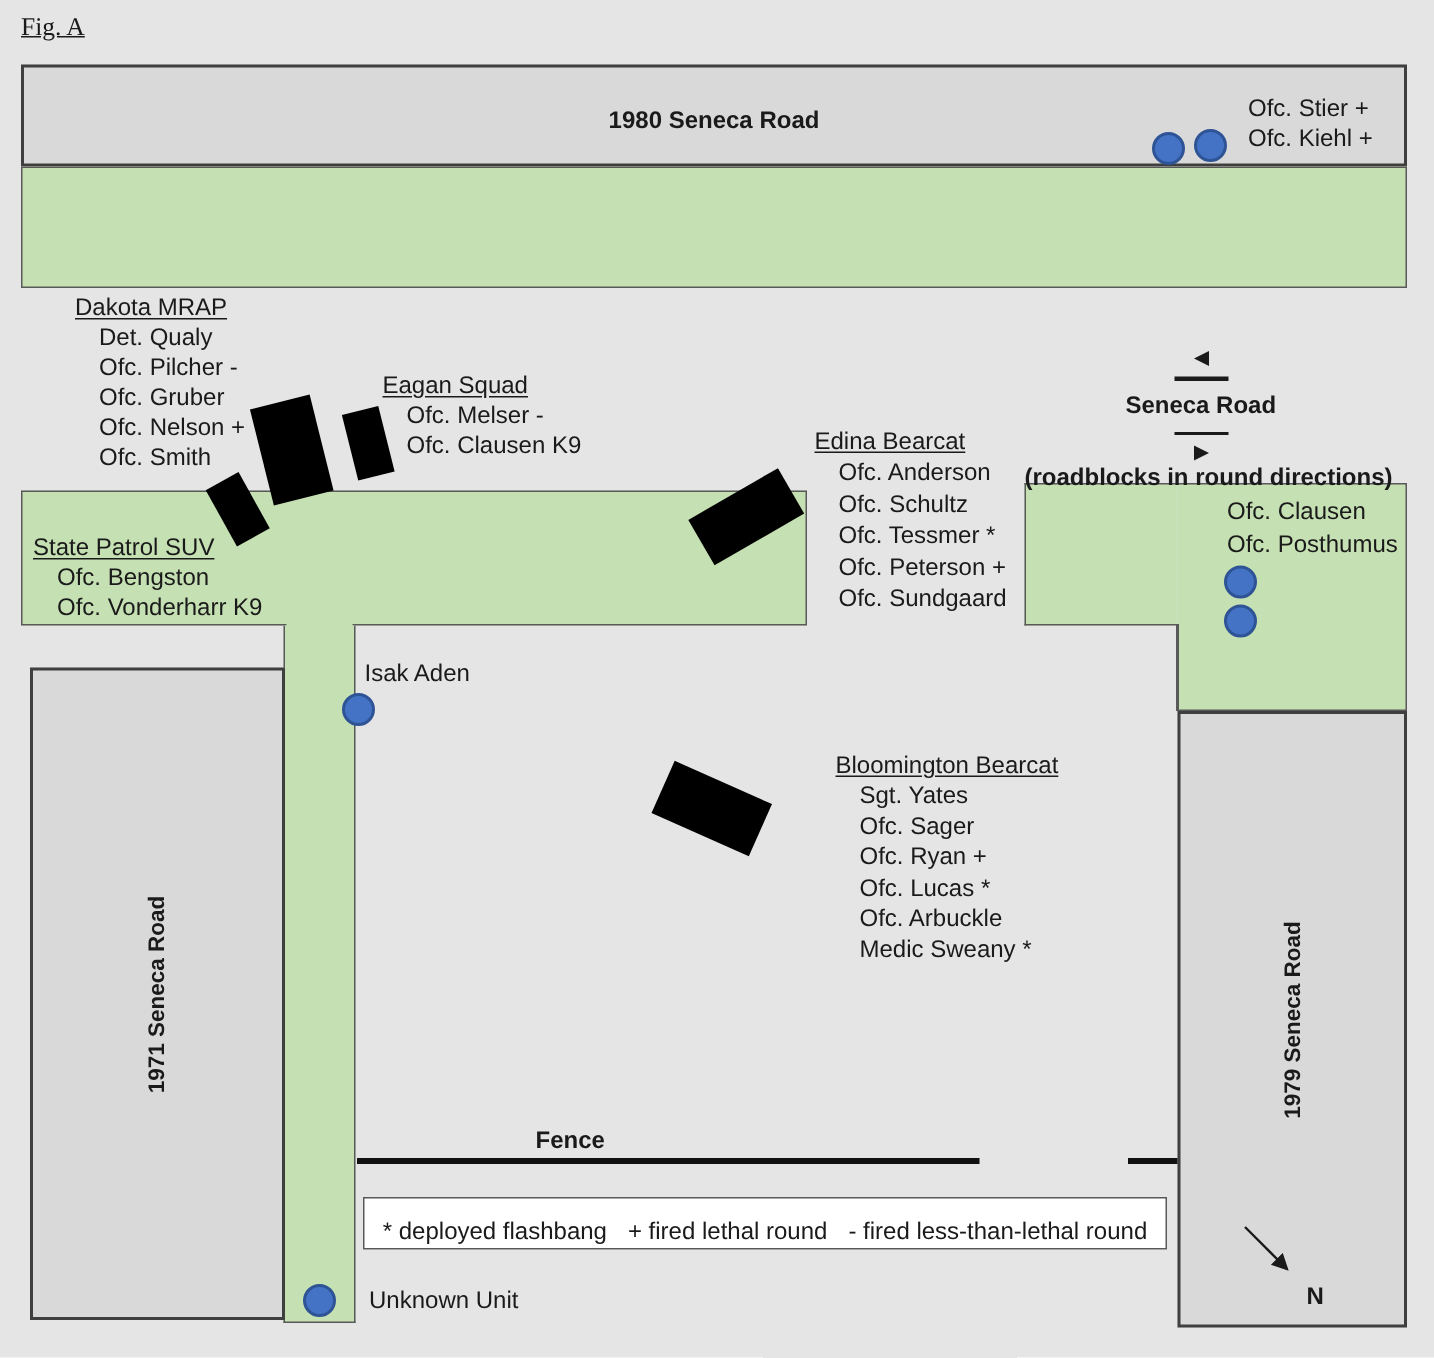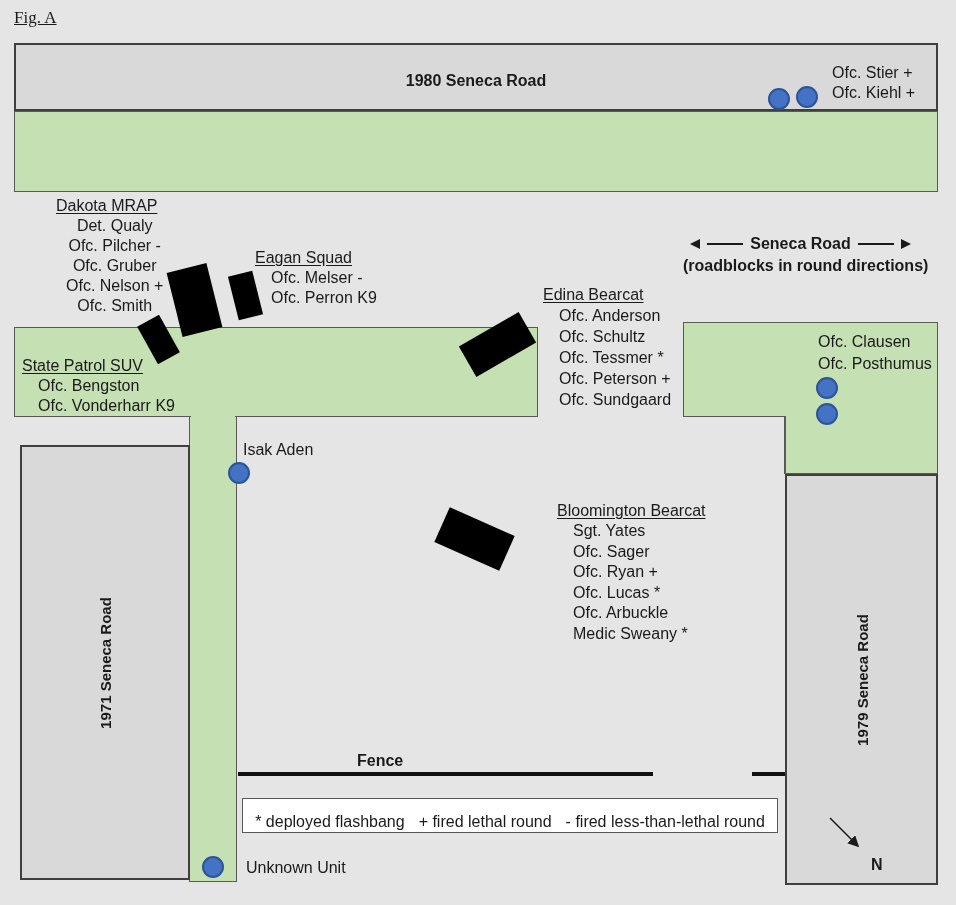--- a/index.html
+++ b/index.html
@@ -13,21 +13,21 @@
   .green-zone{background:#c5e0b3;border:1.5px solid #595959;box-sizing:border-box;}
   .vehicle{position:absolute;background:#000000;}
   .dot{position:absolute;width:22px;height:22px;border-radius:50%;
        background:#4472c4;border:2px solid #2e5496;box-sizing:border-box;}
   .roster .members{padding-left:16px;}
   .vlabel{position:absolute;left:50%;top:50%;transform:translate(-50%,-50%) rotate(-90deg);
           white-space:nowrap;font-weight:bold;font-size:15px;}
   .fence{position:absolute;height:4px;background:#111111;}
   .legend-box{position:absolute;background:#ffffff;border:1.6px solid #595959;box-sizing:border-box;
               display:flex;align-items:center;justify-content:center;gap:14px;}
-  .arrow-row{display:flex;align-items:center;justify-content:center;gap:7px;}
+  .arrow-row{display:flex;align-items:center;justify-content:center;gap:7px;flex-direction:column;}
   .arr-line{height:2.5px;background:#1a1a1a;width:36px;}
   .arr-left{width:0;height:0;border-top:5px solid transparent;border-bottom:5px solid transparent;
             border-right:10px solid #1a1a1a;}
   .arr-right{width:0;height:0;border-top:5px solid transparent;border-bottom:5px solid transparent;
              border-left:10px solid #1a1a1a;}
   .fig-label{font-family:"Liberation Serif",serif;font-size:17px;text-decoration:underline;}
 </style>
 </head>
 <body>
 
@@ -75,36 +75,36 @@
     </div>
     <div class="txt b" style="text-align:center;margin-top:2px;">(roadblocks in round directions)</div>
   </div>
 
   <div class="vehicle" style="left:174px;top:267px;width:41px;height:66px;transform:rotate(-14deg);"></div>
   <div class="vehicle" style="left:233px;top:273px;width:25px;height:45px;transform:rotate(-14deg);"></div>
   <div class="vehicle" style="left:146px;top:318px;width:25px;height:43px;transform:rotate(-29deg);"></div>
   <div class="vehicle" style="left:463px;top:327px;width:69px;height:35px;transform:rotate(-30deg);"></div>
   <div class="vehicle" style="left:439px;top:520px;width:71px;height:38px;transform:rotate(24deg);"></div>
 
-  <div class="abs txt roster" style="left:50px;top:196px;text-align:center;">
+  <div class="abs txt roster" style="left:50px;top:196px;">
     <div class="u">Dakota MRAP</div>
     <div class="members">
       <div>Det. Qualy</div>
       <div>Ofc. Pilcher -</div>
       <div>Ofc. Gruber</div>
       <div>Ofc. Nelson +</div>
       <div>Ofc. Smith</div>
     </div>
   </div>
 
   <div class="abs txt roster" style="left:255px;top:248px;">
     <div class="u">Eagan Squad</div>
     <div class="members">
       <div>Ofc. Melser -</div>
-      <div>Ofc. Perron K9</div>
+      <div>Ofc. Clausen K9</div>
     </div>
   </div>
 
   <div class="abs txt roster" style="left:543px;top:285px;">
     <div class="u">Edina Bearcat</div>
     <div class="members" style="line-height:21px;">
       <div>Ofc. Anderson</div>
       <div>Ofc. Schultz</div>
       <div>Ofc. Tessmer *</div>
       <div>Ofc. Peterson +</div>

